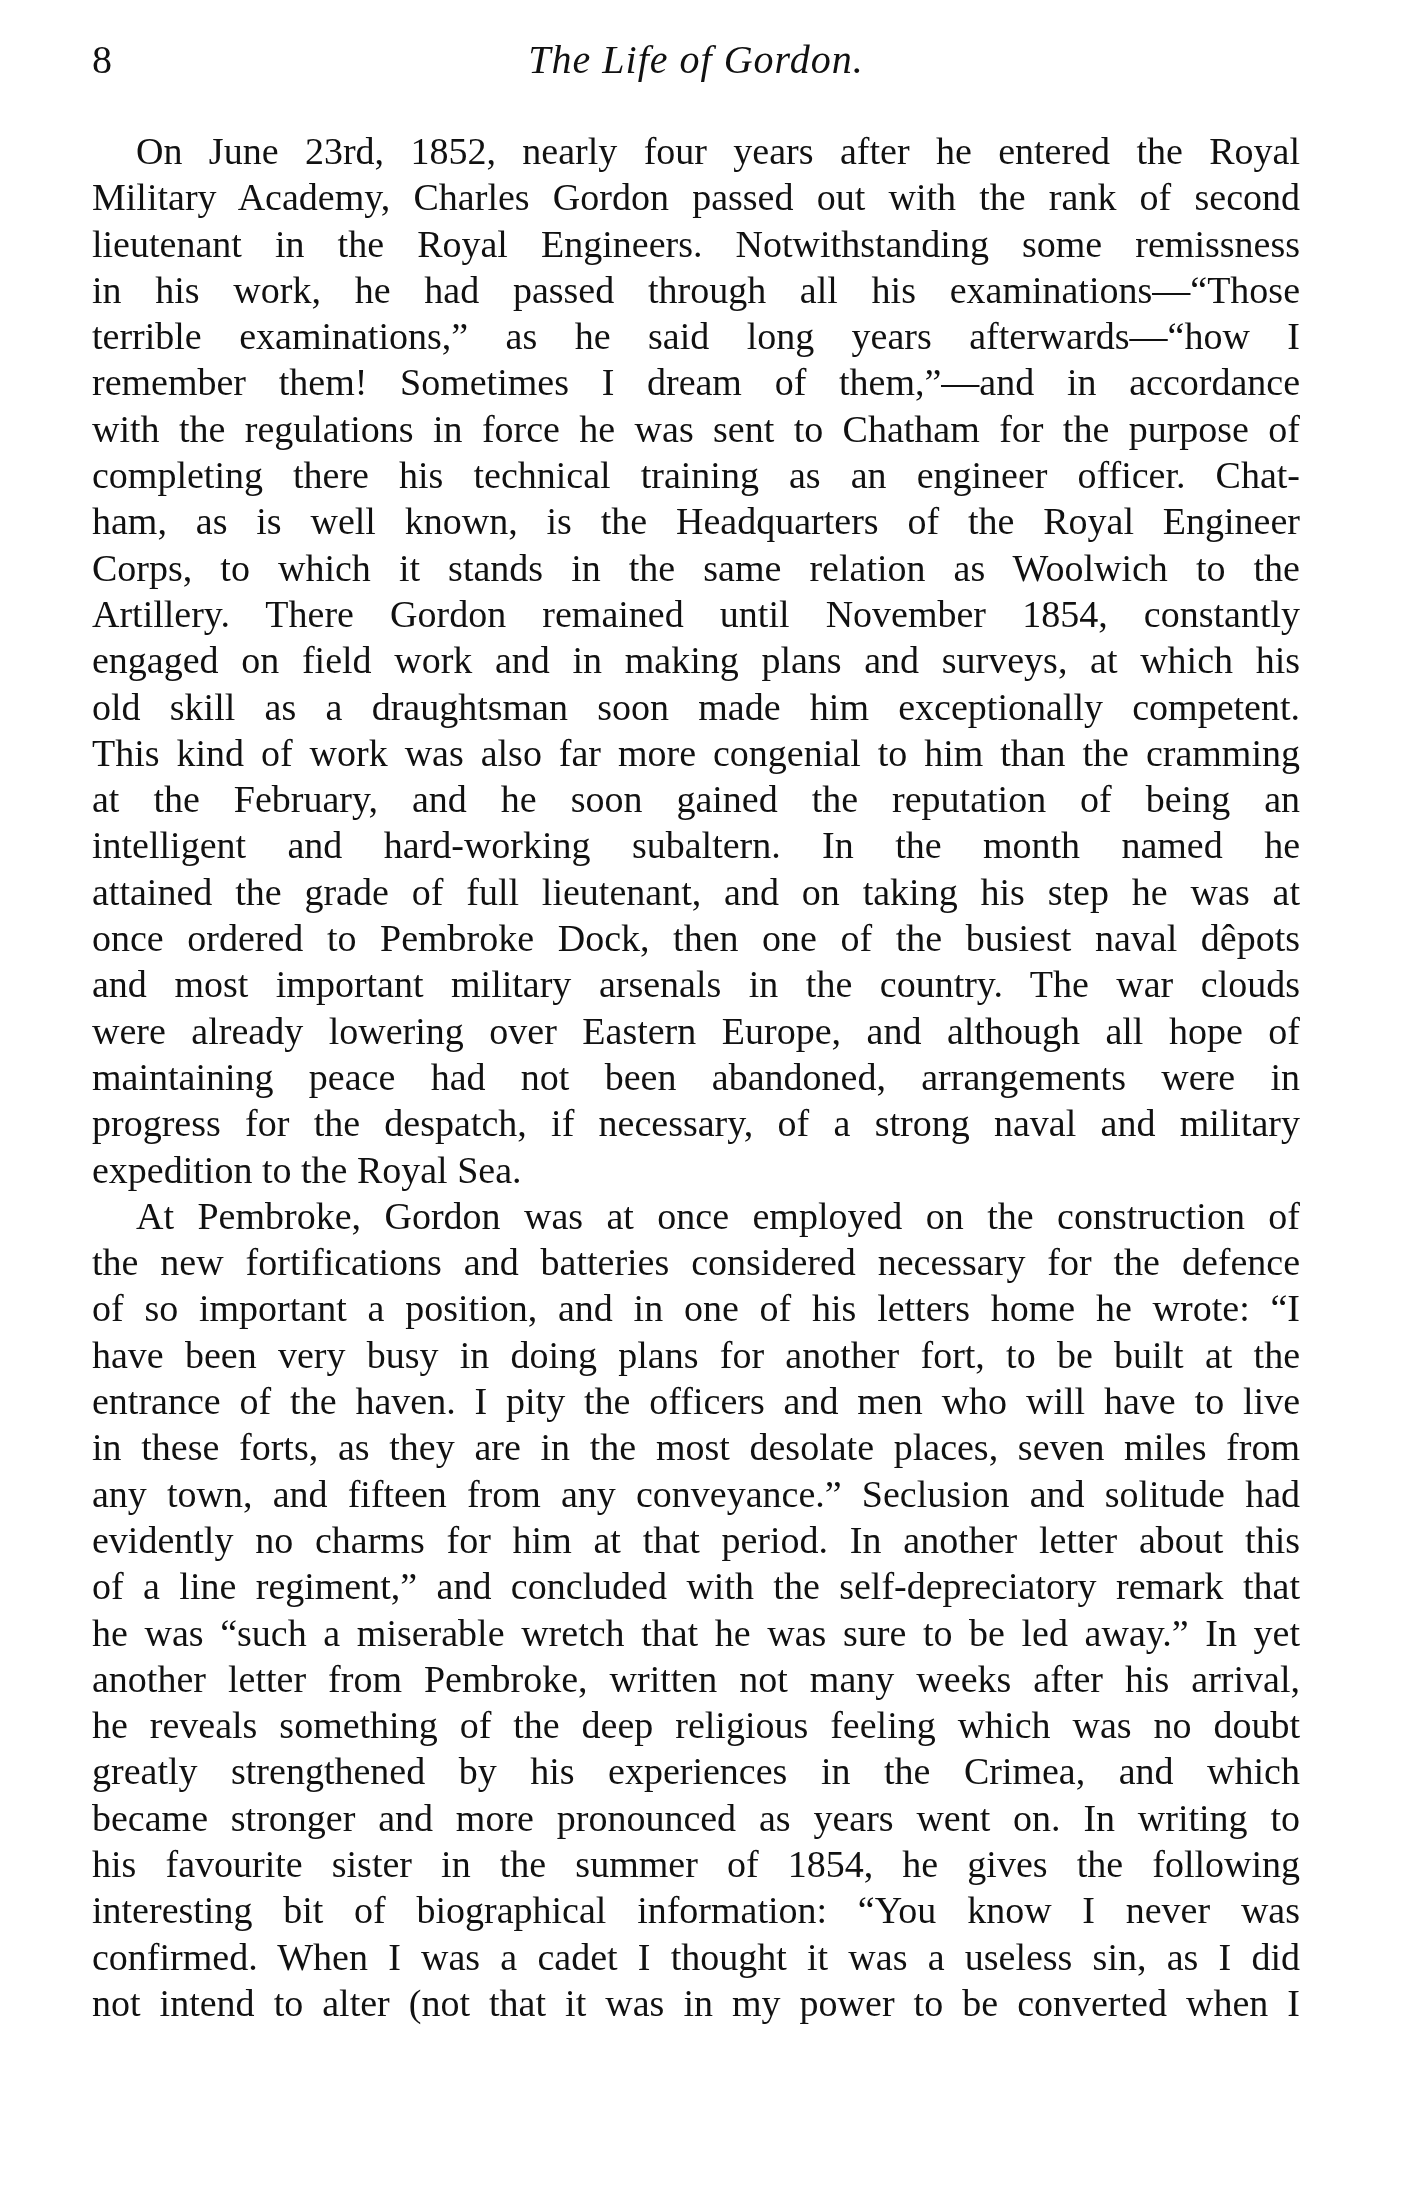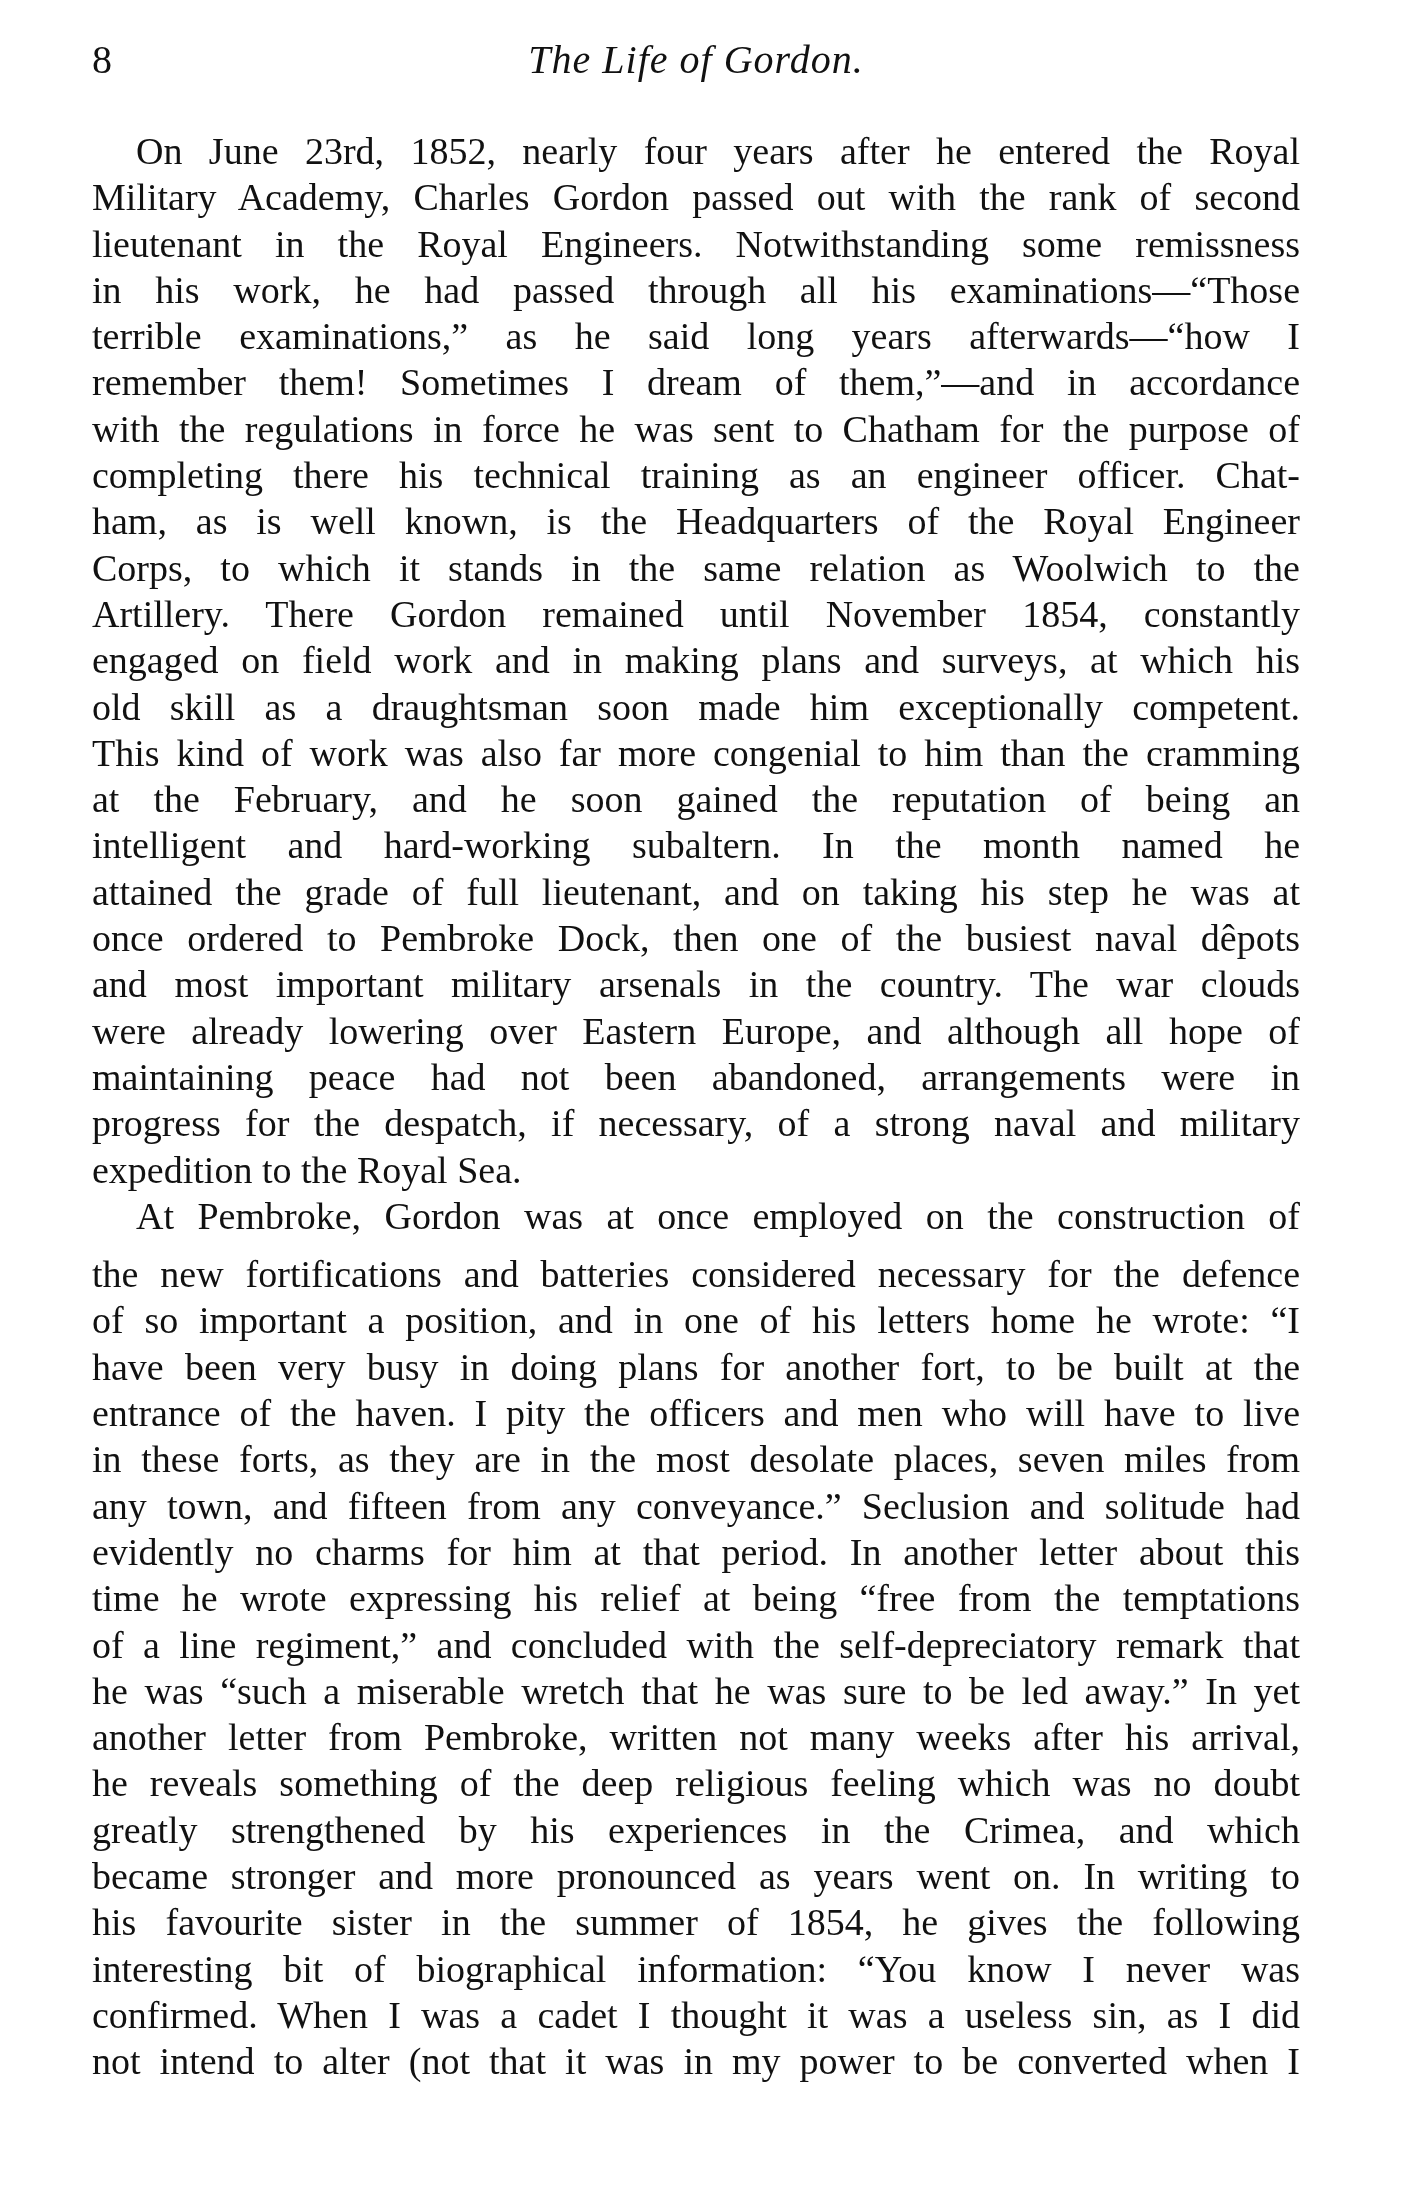--- a/index.html
+++ b/index.html
@@ -42,28 +42,27 @@
       <span class="line" style="white-space: nowrap;">attained the grade of full lieutenant, and on taking his step he was at</span>
       <span class="line" style="white-space: nowrap;">once ordered to Pembroke Dock, then one of the busiest naval dêpots</span>
       <span class="line" style="white-space: nowrap;">and most important military arsenals in the country.  The war clouds</span>
       <span class="line" style="white-space: nowrap;">were already lowering over Eastern Europe, and although all hope of</span>
       <span class="line" style="white-space: nowrap;">maintaining peace had not been abandoned, arrangements were in</span>
       <span class="line" style="white-space: nowrap;">progress for the despatch, if necessary, of a strong naval and military</span>
       <span class="line last" style="white-space: nowrap;">expedition to the Royal Sea.</span>
     </div>
   <div class="para" id="para-1">
       <span class="line indent" style="white-space: nowrap;">At Pembroke, Gordon was at once employed on the construction of</span>
-      <span class="line" style="white-space: nowrap; margin-top: 12px;">the new fortifications and batteries considered necessary for the defence</span>
+      <span class="line" style="white-space: nowrap;">the new fortifications and batteries considered necessary for the defence</span>
       <span class="line" style="white-space: nowrap;">of so important a position, and in one of his letters home he wrote: “I</span>
       <span class="line" style="white-space: nowrap;">have been very busy in doing plans for another fort, to be built at the</span>
       <span class="line" style="white-space: nowrap;">entrance of the haven.  I pity the officers and men who will have to live</span>
       <span class="line" style="white-space: nowrap;">in these forts, as they are in the most desolate places, seven miles from</span>
       <span class="line" style="white-space: nowrap;">any town, and fifteen from any conveyance.”  Seclusion and solitude had</span>
       <span class="line" style="white-space: nowrap;">evidently no charms for him at that period.  In another letter about this</span>
-      <span class="line" style="white-space: nowrap;">time he wrote expressing his relief at being “free from the temptations</span>
       <span class="line" style="white-space: nowrap;">of a line regiment,” and concluded with the self-depreciatory remark that</span>
       <span class="line" style="white-space: nowrap;">he was “such a miserable wretch that he was sure to be led away.”  In yet</span>
       <span class="line" style="white-space: nowrap;">another letter from Pembroke, written not many weeks after his arrival,</span>
       <span class="line" style="white-space: nowrap;">he reveals something of the deep religious feeling which was no doubt</span>
       <span class="line" style="white-space: nowrap;">greatly strengthened by his experiences in the Crimea, and which</span>
       <span class="line" style="white-space: nowrap;">became stronger and more pronounced as years went on.  In writing to</span>
       <span class="line" style="white-space: nowrap;">his favourite sister in the summer of 1854, he gives the following</span>
       <span class="line" style="white-space: nowrap;">interesting bit of biographical information: “You know I never was</span>
       <span class="line" style="white-space: nowrap;">confirmed.  When I was a cadet I thought it was a useless sin, as I did</span>
       <span class="line" style="white-space: nowrap;">not intend to alter (not that it was in my power to be converted when I</span>

